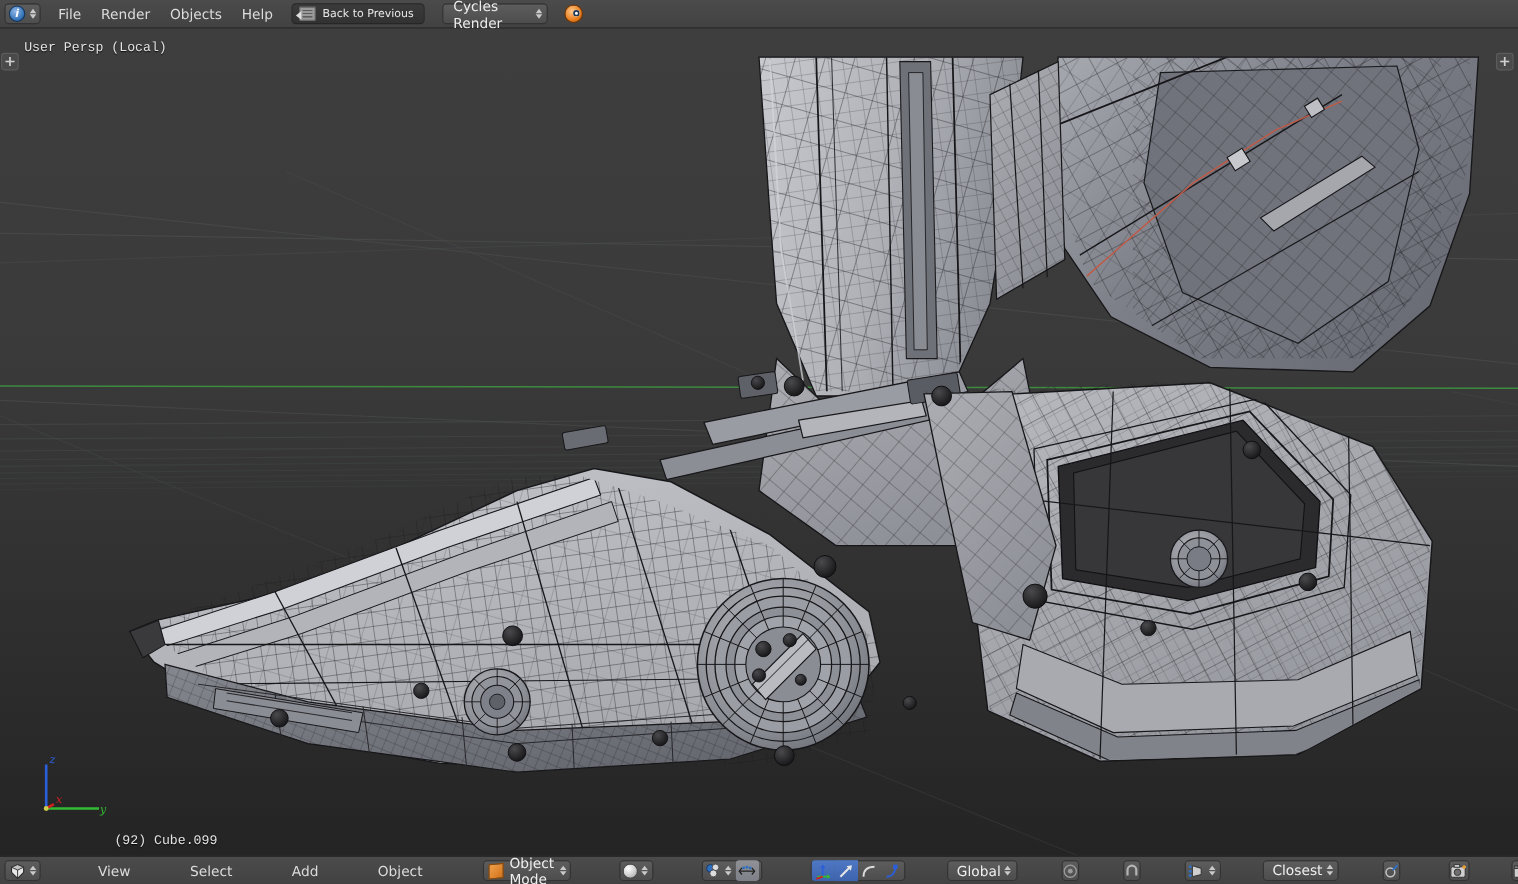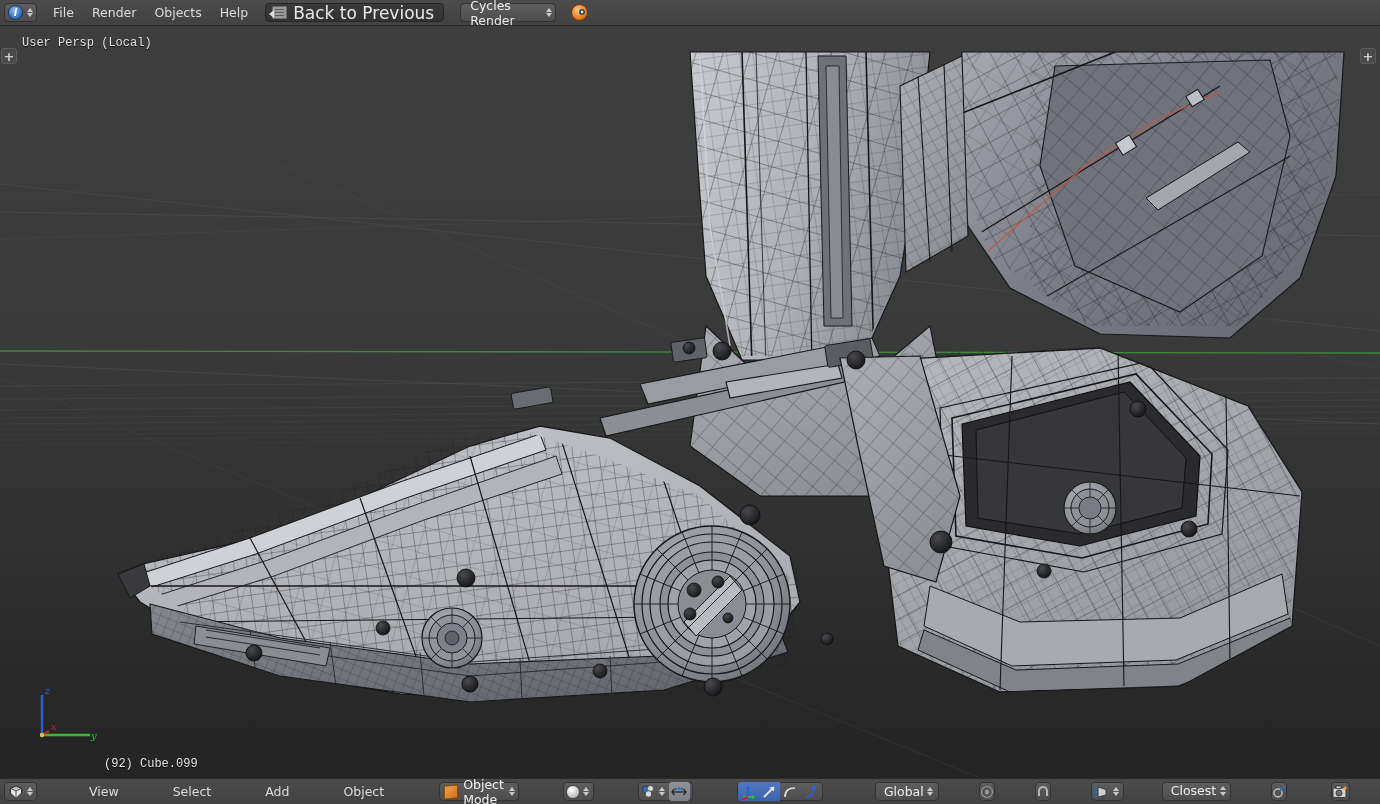--- a/index.html
+++ b/index.html
@@ -51,21 +51,21 @@
     padding:0 9px; height:26px; line-height:26px; color:#dcdcdc;
     font-size:12.5px; cursor:default;
   }
 
   .btn-prev {
     display:flex;align-items:center;gap:6px;
     height:19px; margin-left:8px; padding:0 9px 0 6px;
     border-radius:4px;
     background:linear-gradient(#3a3a3a,#323232);
     border:1px solid #262626;
-    color:#e8e8e8; font-size:17px;
+    color:#e8e8e8; font-size:10px;
   }
   .ico-backprev {
     width:15px;height:13px;position:relative;
     background:#9a9a9a;border:1px solid #6a6a6a;border-radius:1px;
   }
   .ico-backprev:before{
     content:"";position:absolute;left:-4px;top:3px;
     width:0;height:0;border-top:4px solid transparent;border-bottom:4px solid transparent;
     border-right:5px solid #dedede;
   }
@@ -149,21 +149,21 @@
     width:21px;height:19px;display:flex;align-items:center;justify-content:center;
   }
   .wbtn.on { background:linear-gradient(#4f78c4,#3d63ad); }
   .sphere-w {
     width:14px;height:14px;border-radius:50%;
     background:radial-gradient(circle at 35% 30%, #ffffff, #c8c8c8 60%, #8d8d8d);
     border:1px solid #4a4a4a;
   }
   .orient-sel{
     display:flex;align-items:center;justify-content:space-between;
-    width:78px;height:19px;margin-left:16px;padding:0 3px 0 8px;
+    width:78px;height:19px;margin-left:2px;padding:0 3px 0 8px;
     border-radius:4px;background:linear-gradient(#5d5d5d,#4d4d4d);
     border:1px solid #333;color:#efefef;text-align:center;
   }
   .closest-sel{
     display:flex;align-items:flex-start;justify-content:space-between;
     width:110px;height:19px;margin-left:2px;padding:0 3px 0 8px;
     border-radius:4px;background:linear-gradient(#5d5d5d,#4d4d4d);
     border:1px solid #333;color:#efefef;
   }
   .rbtn {

